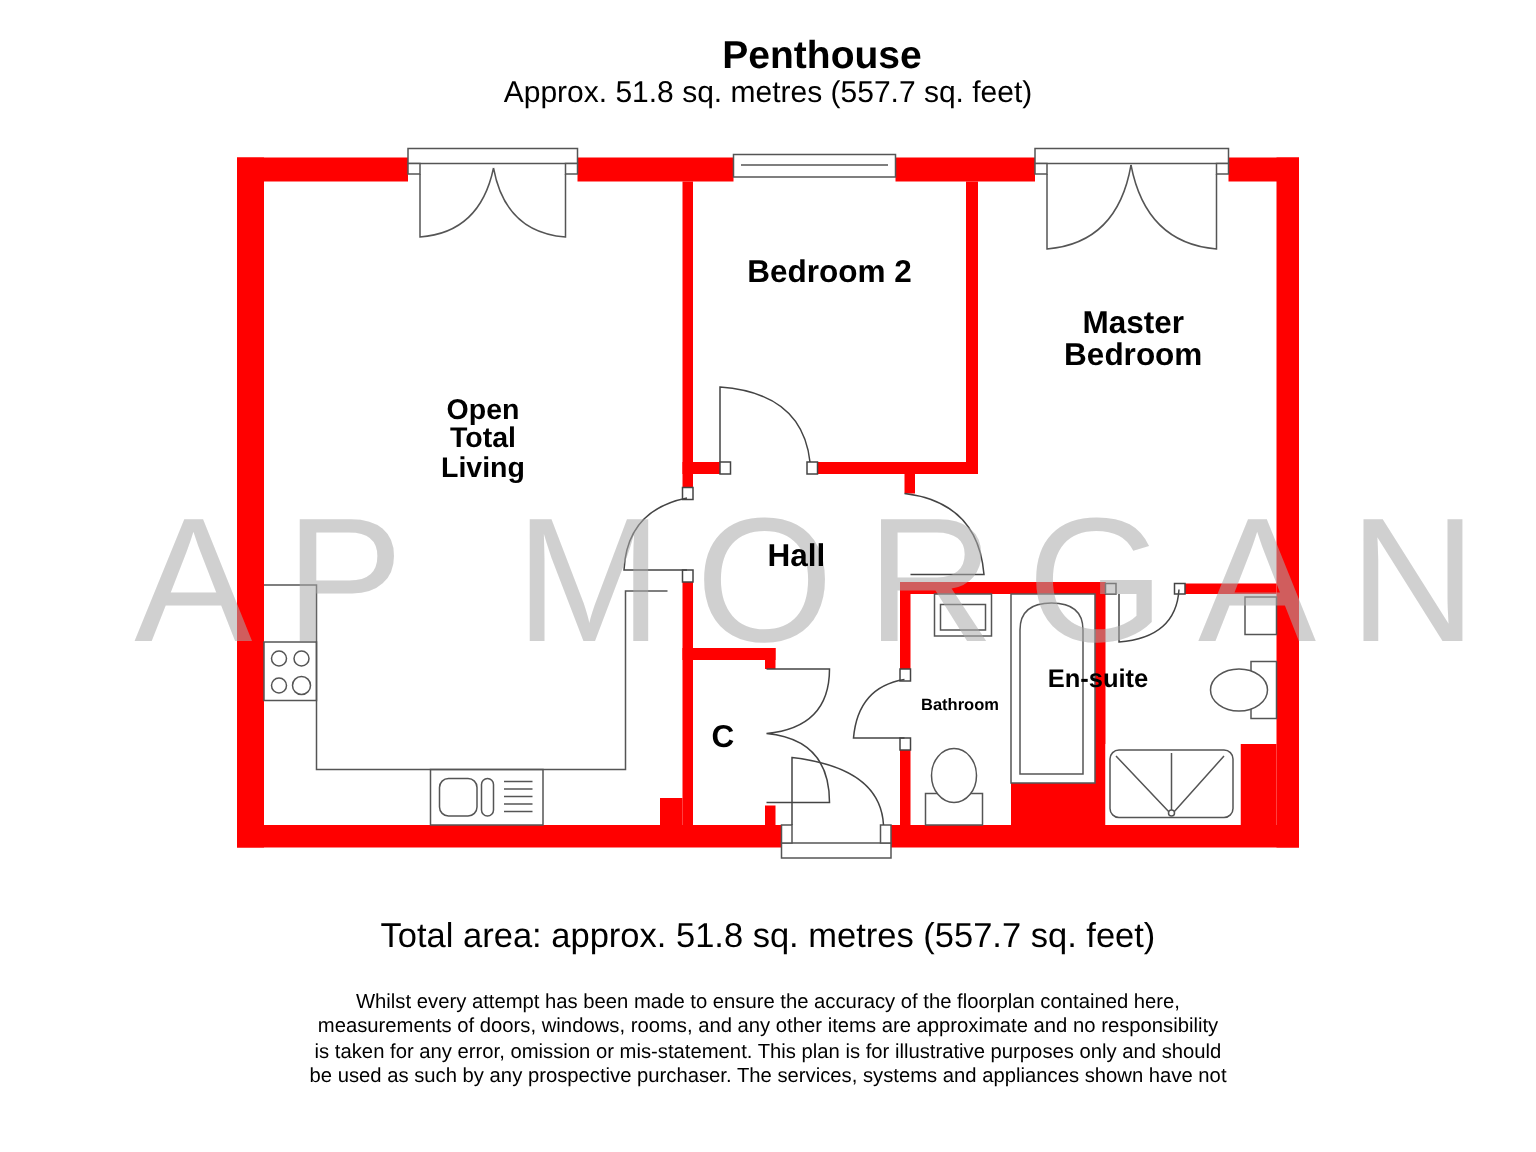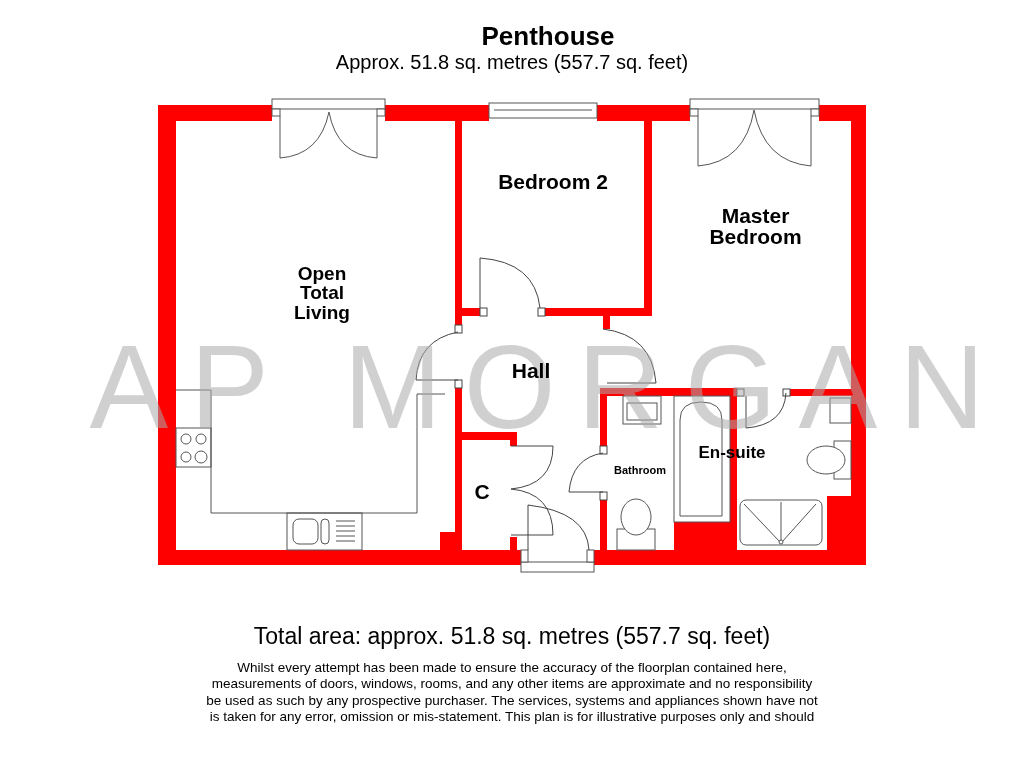--- a/index.html
+++ b/index.html
@@ -2,21 +2,21 @@
 <html><head>
   <meta charset="utf-8">
   <style>
     html, body { margin: 0; padding: 0; background: #ffffff; }
     body { width: 1024px; height: 768px; position: relative; overflow: hidden; font-family: "Liberation Sans", sans-serif; color: #000; }
     .title { position: absolute; top: 20px; left: 0; width: 1024px; text-align: center; font-weight: bold; font-size: 26px; line-height: 32px; padding-left: 36px; }
     .subtitle { position: absolute; top: 53px; left: 0; width: 1024px; text-align: center; font-size: 20px; line-height: 18px; }
     .plan { position: absolute; left: 0; top: 0; width: 1024px; height: 600px; }
     .watermark { position: absolute; left: 0; top: 328px; width: 1024px; text-align: center; font-size: 118px; line-height: 118px; letter-spacing: 22px; color: rgba(170,170,170,0.55); font-family: "Liberation Sans", sans-serif; pointer-events: none; z-index: 2; padding-left: 36px; }
     .room-label { position: absolute; font-weight: bold; text-align: center; z-index: 3; line-height: 1.02; }
-    .total { position: absolute; top: 622px; left: 0; width: 1024px; text-align: center; font-size: 23px; line-height: 28px; }
+    .total { position: absolute; top: 609px; left: 0; width: 1024px; text-align: center; font-size: 23px; line-height: 28px; }
     .disclaimer { position: absolute; top: 660px; left: 170px; width: 684px; text-align: center; font-size: 13.5px; line-height: 16.3px; }
   </style>
 </head>
 <body>
 
 <div class="title">Penthouse</div>
 <div class="subtitle">Approx. 51.8 sq. metres (557.7 sq. feet)</div>
 
 <svg class="plan" viewBox="0 0 1024 600" width="1024" height="600">
   <g fill="#ff0000">
@@ -159,15 +159,15 @@
   <div>Bathroom</div>
 </div>
 <div class="room-label" style="left:698px; top:444px; width:68px; font-size:17px;">
   <div>En-suite</div>
 </div>
 
 <div class="total">Total area: approx. 51.8 sq. metres (557.7 sq. feet)</div>
 <div class="disclaimer">
   <div>Whilst every attempt has been made to ensure the accuracy of the floorplan contained here,</div>
   <div>measurements of doors, windows, rooms, and any other items are approximate and no responsibility</div>
+  <div>is taken for any error, omission or mis-statement. This plan is for illustrative purposes only and should</div>
   <div>be used as such by any prospective purchaser. The services, systems and appliances shown have not</div>
-  <div>is taken for any error, omission or mis-statement. This plan is for illustrative purposes only and should</div>
 </div>
 
 </body></html>

